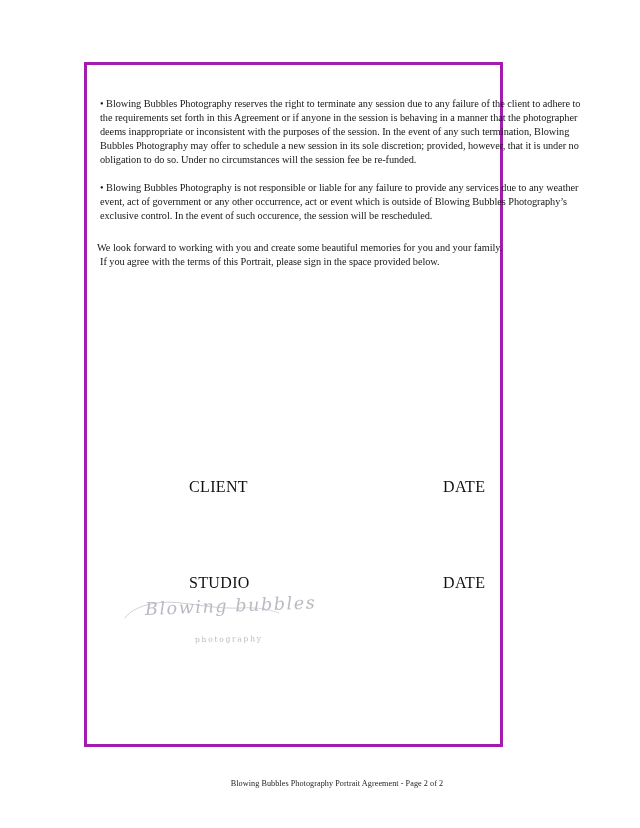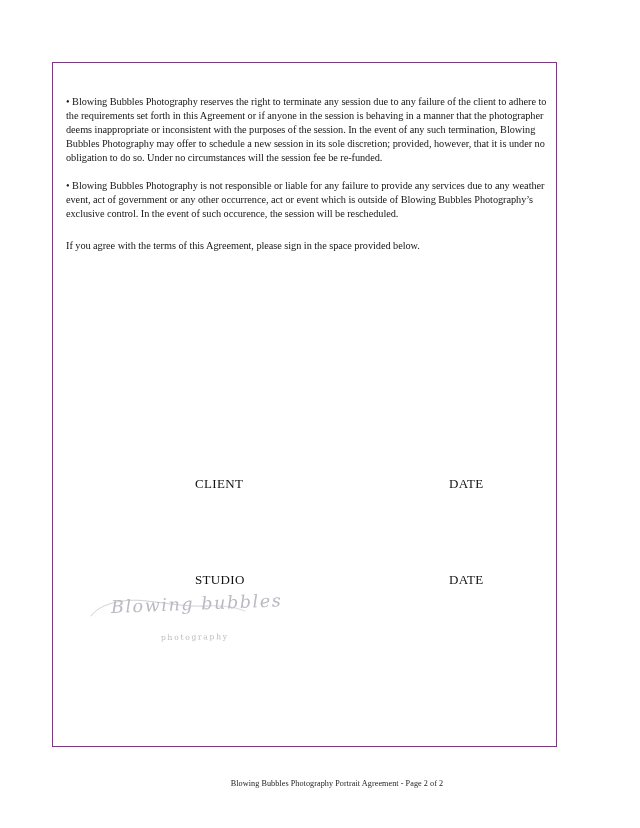--- a/index.html
+++ b/index.html
@@ -13,25 +13,25 @@
     height: 828px;
     position: relative;
     font-family: "Liberation Serif", "DejaVu Serif", serif;
     color: #1a1a1a;
     overflow: hidden;
   }
 
   
   #page-sheet {
     position: absolute;
-    left: 52px;
+    left: 84px;
     top: 62px;
-    width: 505px;
+    width: 419px;
     height: 685px;
-    border: 1px solid #a21caf;
+    border: 3px solid #a21caf;
     box-sizing: border-box;
     background: #ffffff;
   }
 
   #content {
     position: absolute;
     left: 0;
     top: 0;
     right: 0;
     bottom: 0;
@@ -70,25 +70,24 @@
     position: absolute;
     left: 0;
     width: 100%;
     height: 16px;
   }
   #sig-row-client { top: 413px; }
   #sig-row-studio { top: 509px; }
 
   .sig-label {
     position: absolute;
-    font-size: 13px;
+    font-size: 16px;
     letter-spacing: 0.35px;
     color: #111111;
     white-space: nowrap;
-    margin-left: 40px;
   }
   .sig-label.left-col  { left: 102px; }
   .sig-label.right-col { left: 356px; text-align: right; }
 
   
   #logo-mark {
     position: absolute;
     left: 36px;
     top: 534px;
     width: 170px;
@@ -146,21 +145,22 @@
 <body>
 
 <div id="page-sheet">
   <div id="content">
 
     <p class="para bullet-para" id="para-terminate">• Blowing Bubbles Photography reserves the right to terminate any session due to any failure of the client to adhere to the requirements set forth in this Agreement or if anyone in the session is behaving in a manner that the photographer deems inappropriate or inconsistent with the purposes of the session.  In the event of any such termination, Blowing Bubbles Photography may offer to schedule a new session in its sole discretion; provided, however, that it is under no obligation to do so. Under no circumstances will the session fee be re-funded.</p>
 
     <p class="para bullet-para" id="para-liability">• Blowing Bubbles Photography is not responsible or liable for any failure to provide any services due to any weather event, act of government or any other occurrence, act or event which is outside of Blowing Bubbles Photography’s exclusive control. In the event of such occurence, the session will be rescheduled.</p>
 
     <div class="para" id="para-closing">
-      <span class="ln2">If you agree with the terms of this Agreement, please sign in the space provided below.</span>
+      <span class="ln1">We look forward to working with you and create some beautiful memories for you and your family.</span>
+      <span class="ln2">If you agree with the terms of this Portrait, please sign in the space provided below.</span>
     </div>
 
     <div class="sig-row" id="sig-row-client">
       <span class="sig-label left-col">CLIENT</span>
       <span class="sig-label right-col">DATE</span>
     </div>
 
     <div class="sig-row" id="sig-row-studio">
       <span class="sig-label left-col">STUDIO</span>
       <span class="sig-label right-col">DATE</span>

